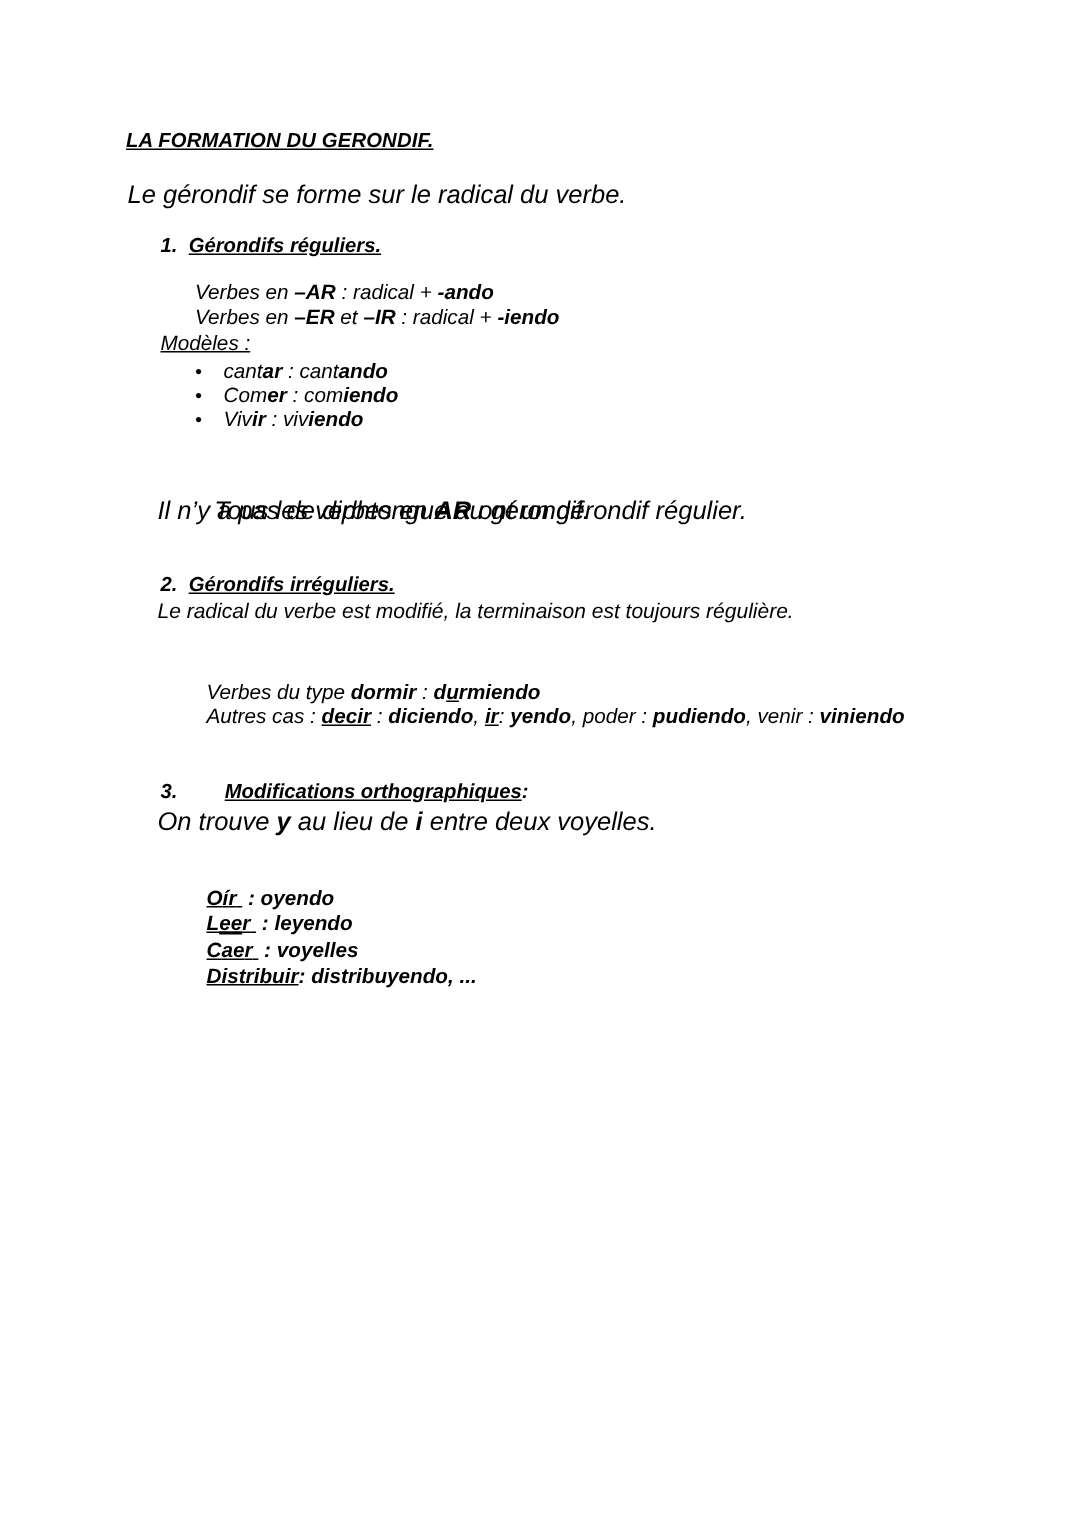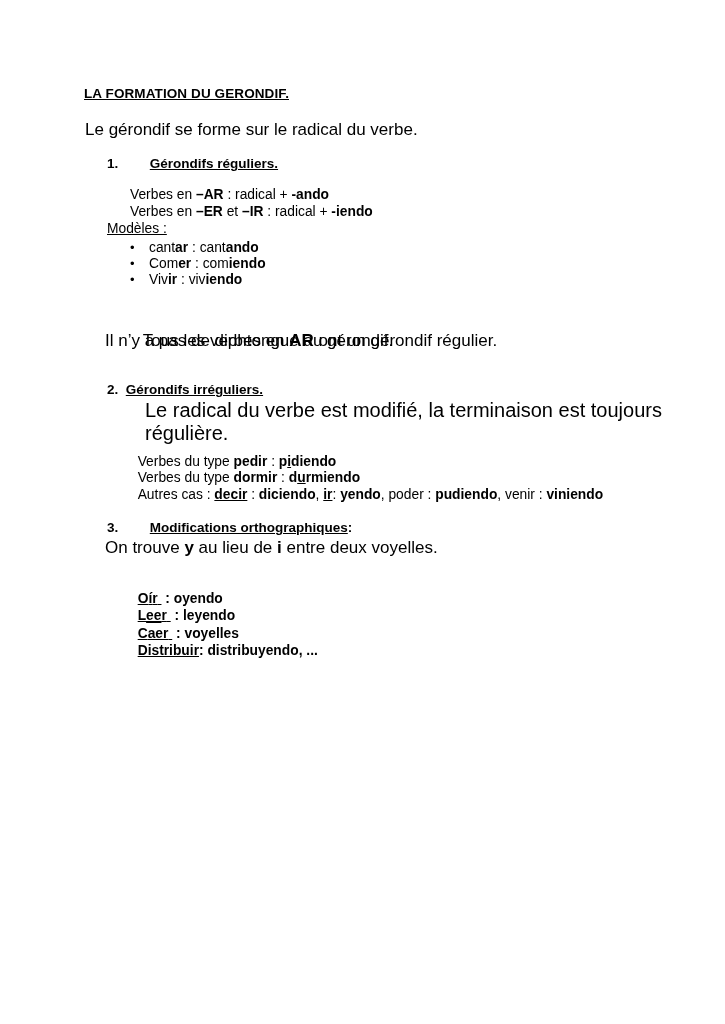--- a/index.html
+++ b/index.html
@@ -13,20 +13,21 @@
     color: #000000;
     -webkit-font-smoothing: antialiased;
   }
   .page {
     position: relative;
     width: 713px;
     height: 1024px;
     background: #ffffff;
     overflow: hidden;
     box-sizing: border-box;
+    font-style: italic;
   }
   .doc-body {
     position: absolute;
     left: 0;
     top: 0;
     width: 725px;
   }
   
   .line {
     white-space: pre-wrap;
@@ -50,21 +51,21 @@
     font-weight: normal;
   }
 
   .sec1-head {
     position: absolute;
     left: 107px;
     top: 156px;
     font-size: 13.5px;
     font-weight: bold;
   }
-  .sec1-head .u { text-decoration: underline; margin-left: 24px; }
+  .sec1-head .u { text-decoration: underline; }
 
   .sec1-l1 {
     position: absolute;
     left: 107px;
     top: 174px;
     font-size: 13.8px;
   }
   .sec1-l2 {
     position: absolute;
     left: 107px;
@@ -117,22 +118,21 @@
     top: 382px;
     font-size: 13.5px;
     font-weight: bold;
   }
   .sec2-head .u { text-decoration: underline; }
 
   .sec2-lead {
     position: absolute;
     left: 105px;
     top: 399px;
-    font-size: 20px;
-    margin-left: 40px;
+    font-size: 14px;
   }
 
   .irreg {
     position: absolute;
     left: 107px;
     top: 437px;
     font-size: 13.8px;
   }
   .irreg .line { height: 16.5px; line-height: 16.5px; }
 
@@ -219,23 +219,20 @@
       <div class="line">Il n’y a pas de diphtongue au gérondif.</div>
     </div>
 
     <div class="sec2-head">
       <span>2.</span><span>&nbsp;&nbsp;</span><span class="u">Gérondifs irréguliers.</span>
     </div>
     <div class="sec2-lead">Le radical du verbe est modifié, la terminaison est toujours régulière.</div>
 
     <div class="irreg">
       <div class="line">
-        <span>Verbes du type </span><span class="b">pedir</span><span> : </span><span class="b">p</span><span class="b ul-vowel">i</span><span class="b">diendo</span>
-      </div>
-      <div class="line">
         <span>Verbes du type </span><span class="b">dormir</span><span> : </span><span class="b">d</span><span class="b ul-vowel">u</span><span class="b">rmiendo</span>
       </div>
       <div class="line">
         <span>Autres cas : </span><span class="b u">decir</span><span> : </span><span class="b">diciendo</span><span>, </span><span class="b u">ir</span><span>: </span><span class="b">yendo</span><span>, </span><span>poder</span><span> : </span><span class="b">pudiendo</span><span>, </span><span>venir</span><span> : </span><span class="b">viniendo</span>
       </div>
     </div>
 
     <div class="sec3-head">
       <span>3.</span><span>&nbsp;&nbsp;</span><span class="u">Modifications orthographiques</span><span>:</span>
     </div>

